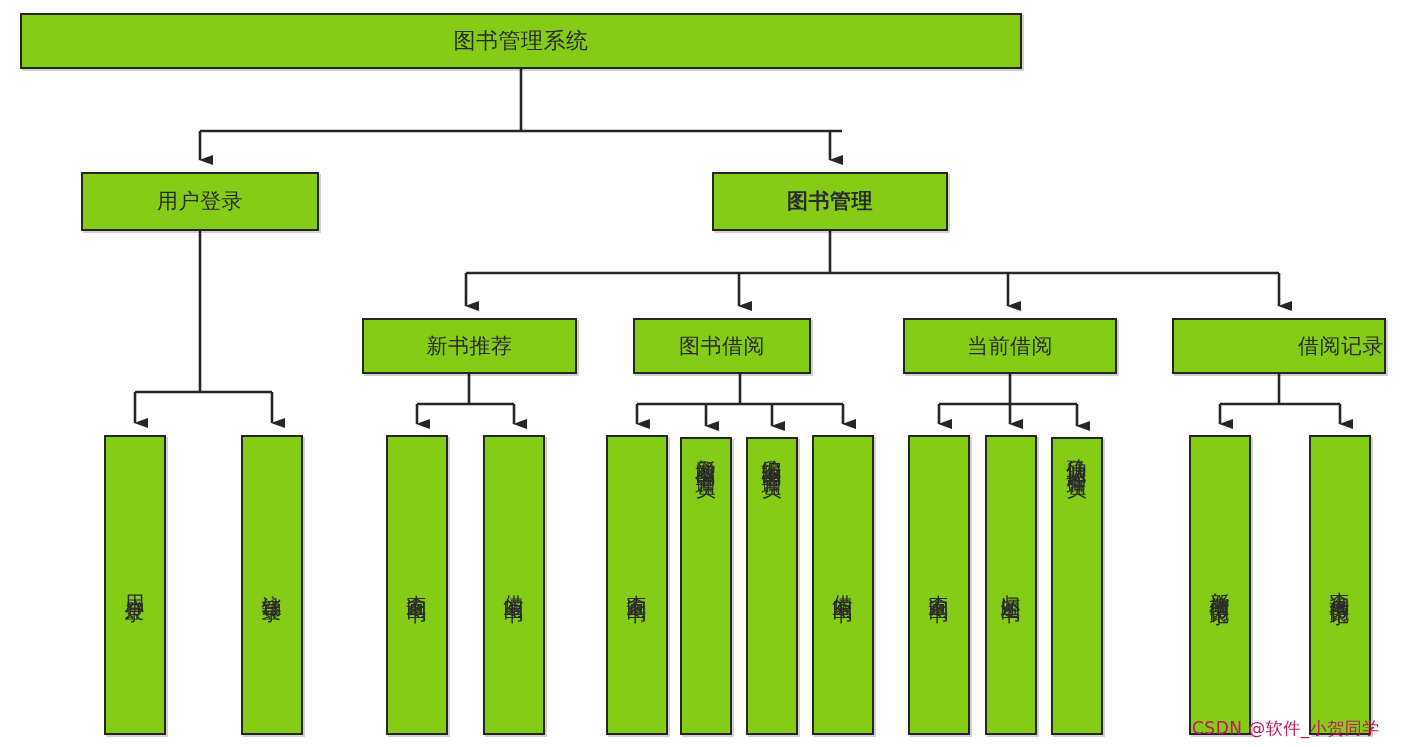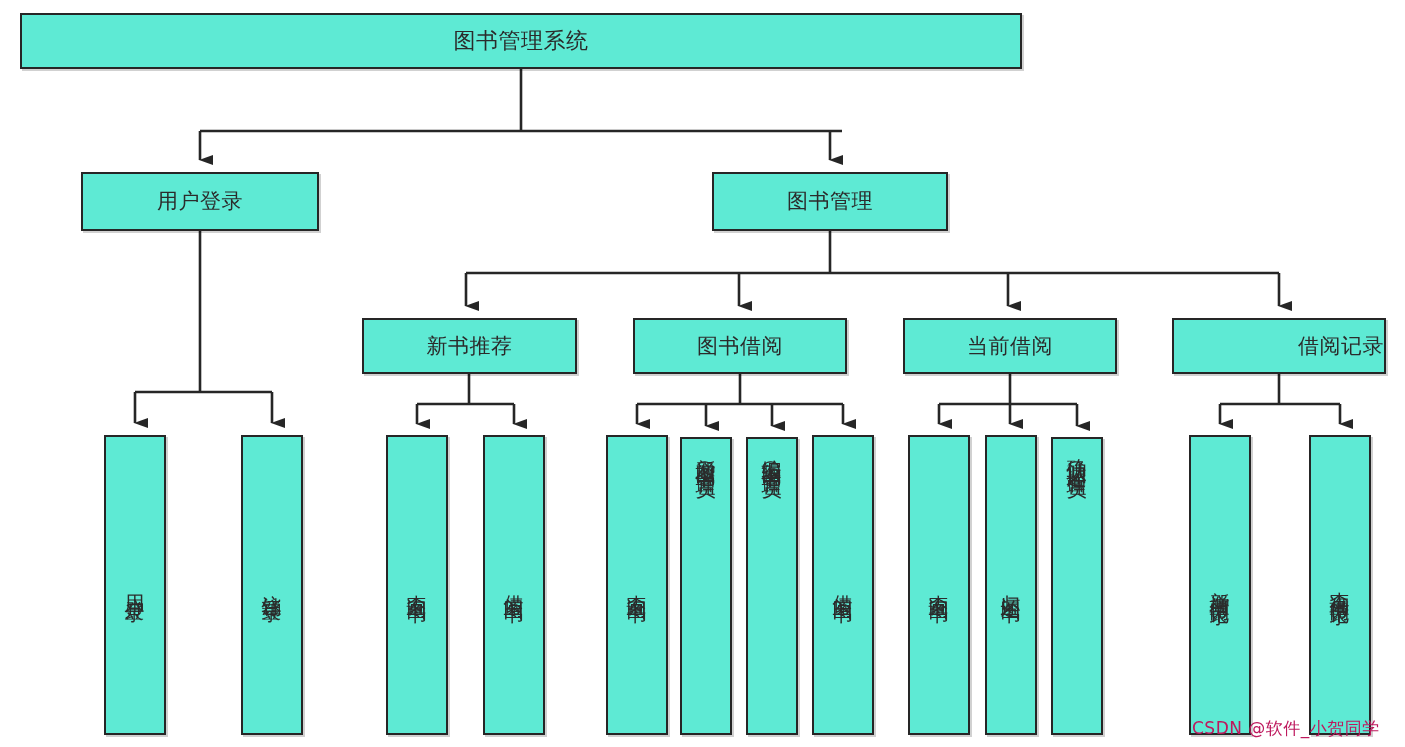--- a/index.html
+++ b/index.html
@@ -20,21 +20,21 @@
   #wires {
     position: absolute;
     left: 0;
     top: 0;
     width: 1405px;
     height: 747px;
   }
   .node {
     position: absolute;
     box-sizing: border-box;
-    background: #5eead4;
+    background: #84cc16;
     border: 2px solid #262626;
     box-shadow: 2px 2px 0 rgba(0,0,0,0.18);
     display: flex;
     align-items: center;
     justify-content: center;
     color: #2b2b2b;
   }
   .node-label {
     display: block;
     text-align: center;
@@ -131,28 +131,28 @@
     </g>
   </svg>
 
   <div class="node horiz root" style="left:20px; top:13px; width:1002px; height:56px;">
     <span class="node-label">图书管理系统</span>
   </div>
 
   <div class="node horiz" style="left:81px; top:172px; width:238px; height:59px;">
     <span class="node-label">用户登录</span>
   </div>
-  <div class="node horiz" style="left:712px; top:172px; width:236px; height:59px;">
+  <div class="node horiz" style="left:712px; top:172px; width:236px; height:59px;font-weight:bold;">
     <span class="node-label">图书管理</span>
   </div>
 
   <div class="node horiz" style="left:362px; top:318px; width:215px; height:56px;">
     <span class="node-label">新书推荐</span>
   </div>
-  <div class="node horiz" style="left:633px; top:318px; width:214px; height:56px;">
+  <div class="node horiz" style="left:633px; top:318px; width:178px; height:56px;">
     <span class="node-label">图书借阅</span>
   </div>
   <div class="node horiz" style="left:903px; top:318px; width:214px; height:56px;">
     <span class="node-label">当前借阅</span>
   </div>
   <div class="node horiz" style="left:1172px; top:318px; width:214px; height:56px;justify-content:flex-end;">
     <span class="node-label">借阅记录</span>
   </div>
 
   <div class="node vert centered" style="left:104px; top:435px; width:62px; height:300px;">

